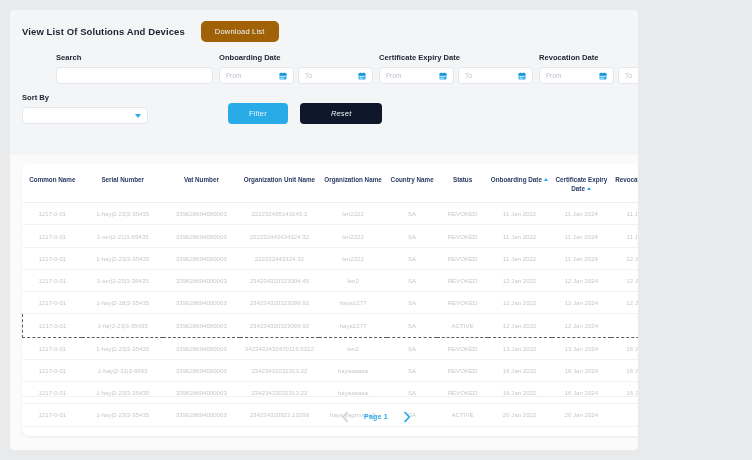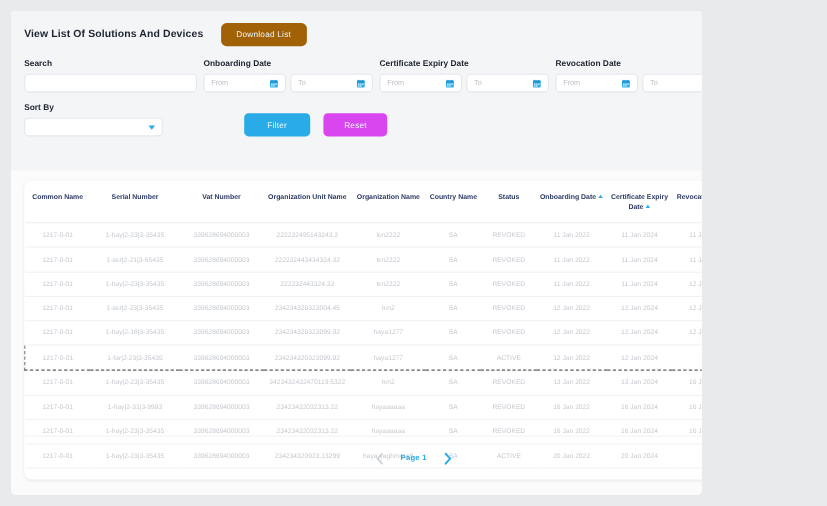--- a/index.html
+++ b/index.html
@@ -72,20 +72,21 @@
     font-size: 7.6px;
     font-weight: bold;
     color: #1b2330;
     margin-bottom: 7px;
   }
 
   .fields-row {
     display: flex;
     gap: 0;
     align-items: center;
+    margin-left: 34px;
   }
 
   .field-group { }
   .fg-search { width: 168px; }
   .fg-date   { width: 162px; margin-left: 6px; }
 
   .field-label {
     font-size: 7.6px;
     font-weight: bold;
     color: #1b2330;
@@ -117,21 +118,21 @@
   .cal-icon {
     width: 8px; height: 8px;
     flex: 0 0 auto;
   }
 
   
   .sort-row {
     display: flex;
     align-items: flex-end;
     margin-top: 9px;
-    gap: 16px;
+    gap: 4px;
   }
 
   .sort-group { width: 168px; }
 
   .select-box {
     background: #ffffff;
     border: 1px solid #e3e6ea;
     border-radius: 4px;
     height: 17px;
     width: 126px;
@@ -141,32 +142,33 @@
     padding: 0 6px;
   }
 
   .caret {
     width: 0; height: 0;
     border-left: 3.2px solid transparent;
     border-right: 3.2px solid transparent;
     border-top: 4px solid #29abe8;
   }
 
-  .action-btns { display: flex; gap: 12px; margin-left: 16px; align-items: flex-end; }
+  .action-btns { display: flex; gap: 12px; margin-left: 34px; align-items: flex-end; }
 
   .btn-filter {
     background: #29abe8;
     padding: 6px 21px;
     border-radius: 4px;
   }
 
   .btn-reset {
-    background: #d946ef;
-    padding: 6px 19px;
+    background: #0f172a;
+    padding: 6px 31px;
     border-radius: 4px;
+    font-style: italic;
   }
 
   
   .table-card {
     position: absolute;
     left: 12px;
     top: 154px;
     width: 708px;
     height: 272px;
     background: #ffffff;

